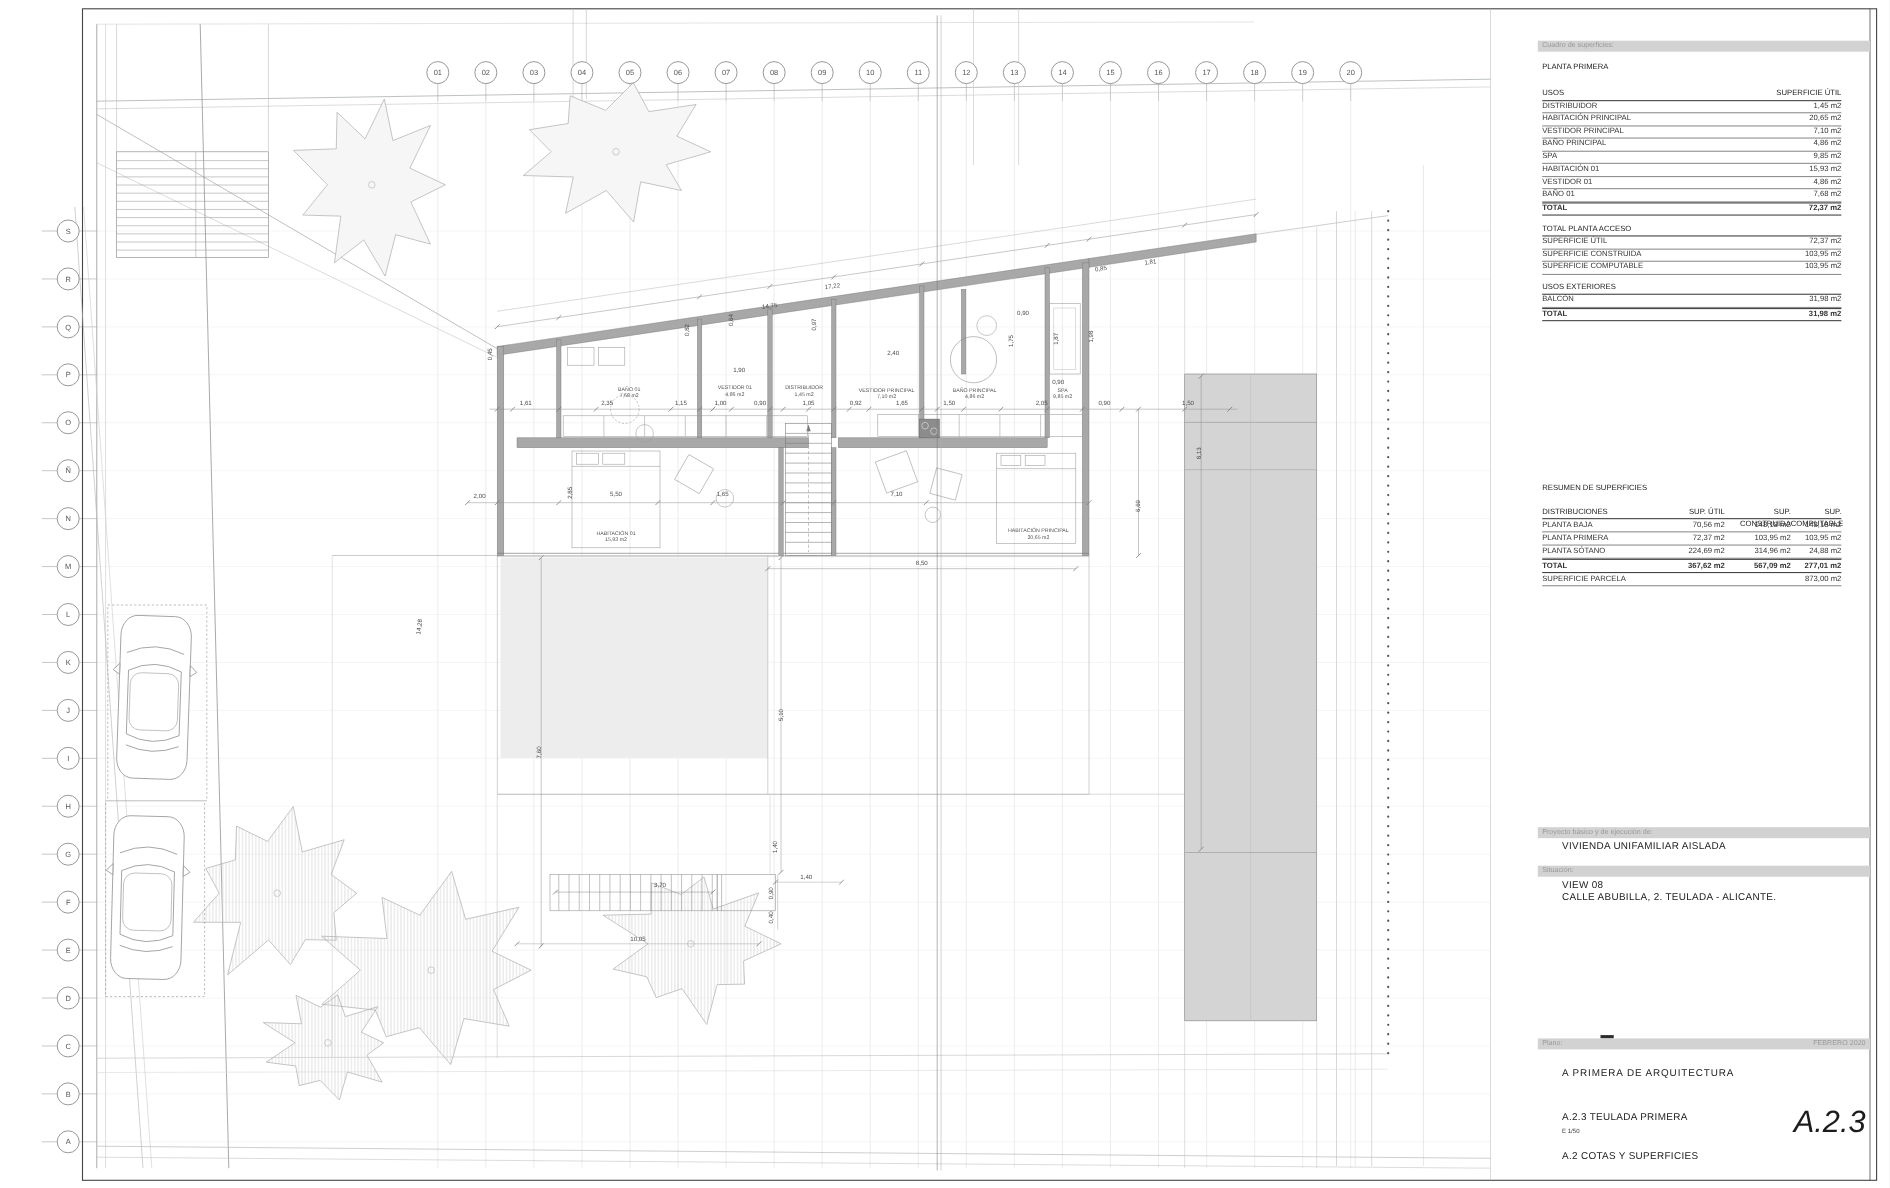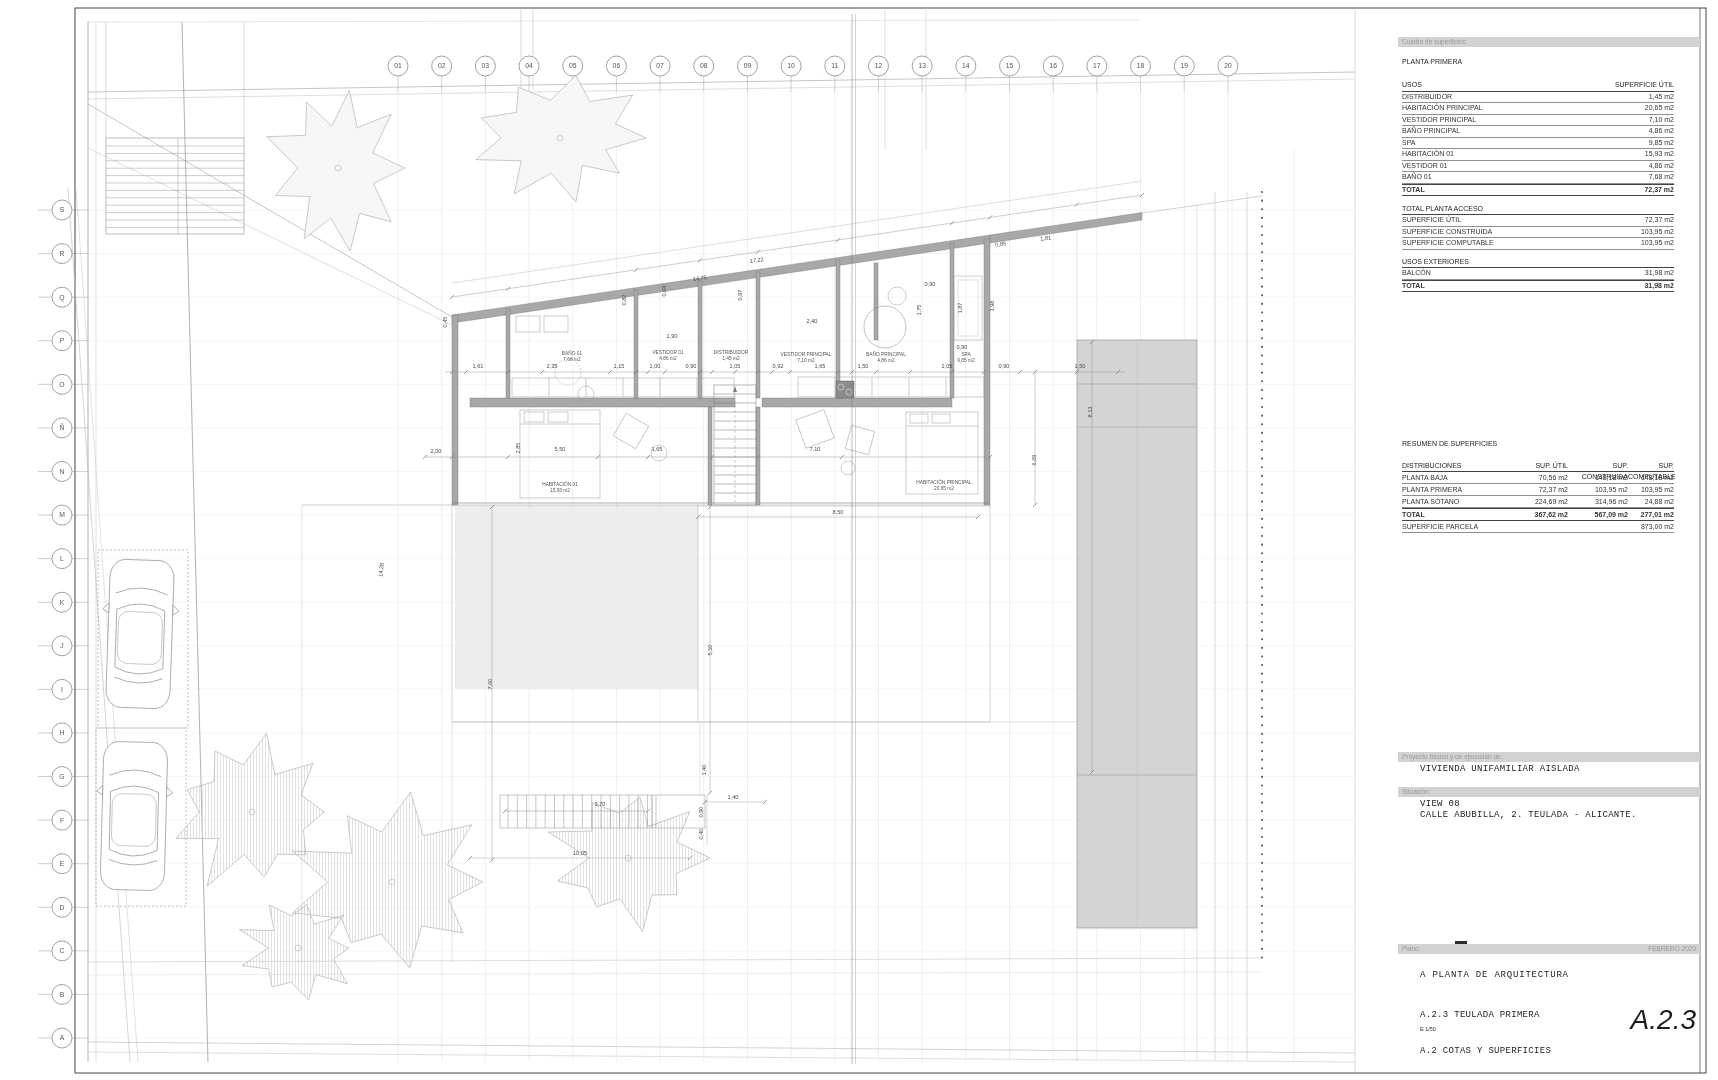--- a/index.html
+++ b/index.html
@@ -20,21 +20,21 @@
           border-bottom:0.6px solid #8f8f8f;}
   .tb-head{border-bottom:1px solid #444;color:#222;}
   .tb-title{height:11px;line-height:11px;border-bottom:1px solid #444;color:#222;}
   .tb-total{font-weight:bold;border-top:1px solid #444;border-bottom:1px solid #444;}
   .rs-row{display:grid;grid-template-columns:118px 48px 60px 46px;height:11px;line-height:11px;
           border-bottom:0.6px solid #8f8f8f;}
   .rs-row span:nth-child(n+2){text-align:right;}
   .rs-head{border-bottom:1px solid #444;color:#222;}
   .rs-total{font-weight:bold;border-top:1px solid #444;border-bottom:1px solid #444;}
   .tb-section-title{position:absolute;left:1402px;font-size:7px;color:#222;}
-  .free-text{position:absolute;font-size:9px;letter-spacing:0.3px;color:#222;font-family:Liberation Mono, monospace;}
+  .free-text{position:absolute;font-size:9px;letter-spacing:0.3px;color:#222;}
   .small-text{position:absolute;font-size:5.5px;color:#333;}
   .big-code{position:absolute;right:22px;top:1004px;font-size:28px;color:#1c1c1c;font-style:italic;}
   .dark-tick{position:absolute;left:1455px;top:941px;width:12px;height:3px;background:#2c2c2c;}
 </style>
 </head>
 <body>
 
 <div id="page">
 
 <svg id="plan-svg" width="1718" height="1080" viewBox="0 0 1718 1080">
@@ -719,19 +719,19 @@
   <span>Situación:</span>
 </div>
 <div class="free-text" style="left:1420px;top:799px">VIEW 08</div>
 <div class="free-text" style="left:1420px;top:810px">CALLE ABUBILLA, 2. TEULADA - ALICANTE.</div>
 
 <div class="dark-tick"></div>
 <div class="bar" style="top:944px">
   <span>Plano:</span>
   <span class="bar-right">FEBRERO 2020</span>
 </div>
-<div class="free-text" style="left:1420px;top:970px;letter-spacing:0.8px">A  PLANTA DE ARQUITECTURA</div>
+<div class="free-text" style="left:1420px;top:970px;letter-spacing:0.8px">A  PRIMERA DE ARQUITECTURA</div>
 <div class="free-text" style="left:1420px;top:1046px">A.2 COTAS Y SUPERFICIES</div>
 <div class="free-text" style="left:1420px;top:1010px">A.2.3 TEULADA PRIMERA</div>
 <div class="small-text" style="left:1420px;top:1026px">E  1/50</div>
 <div class="big-code">A.2.3</div>
 
 </div>
 
 </body></html>

